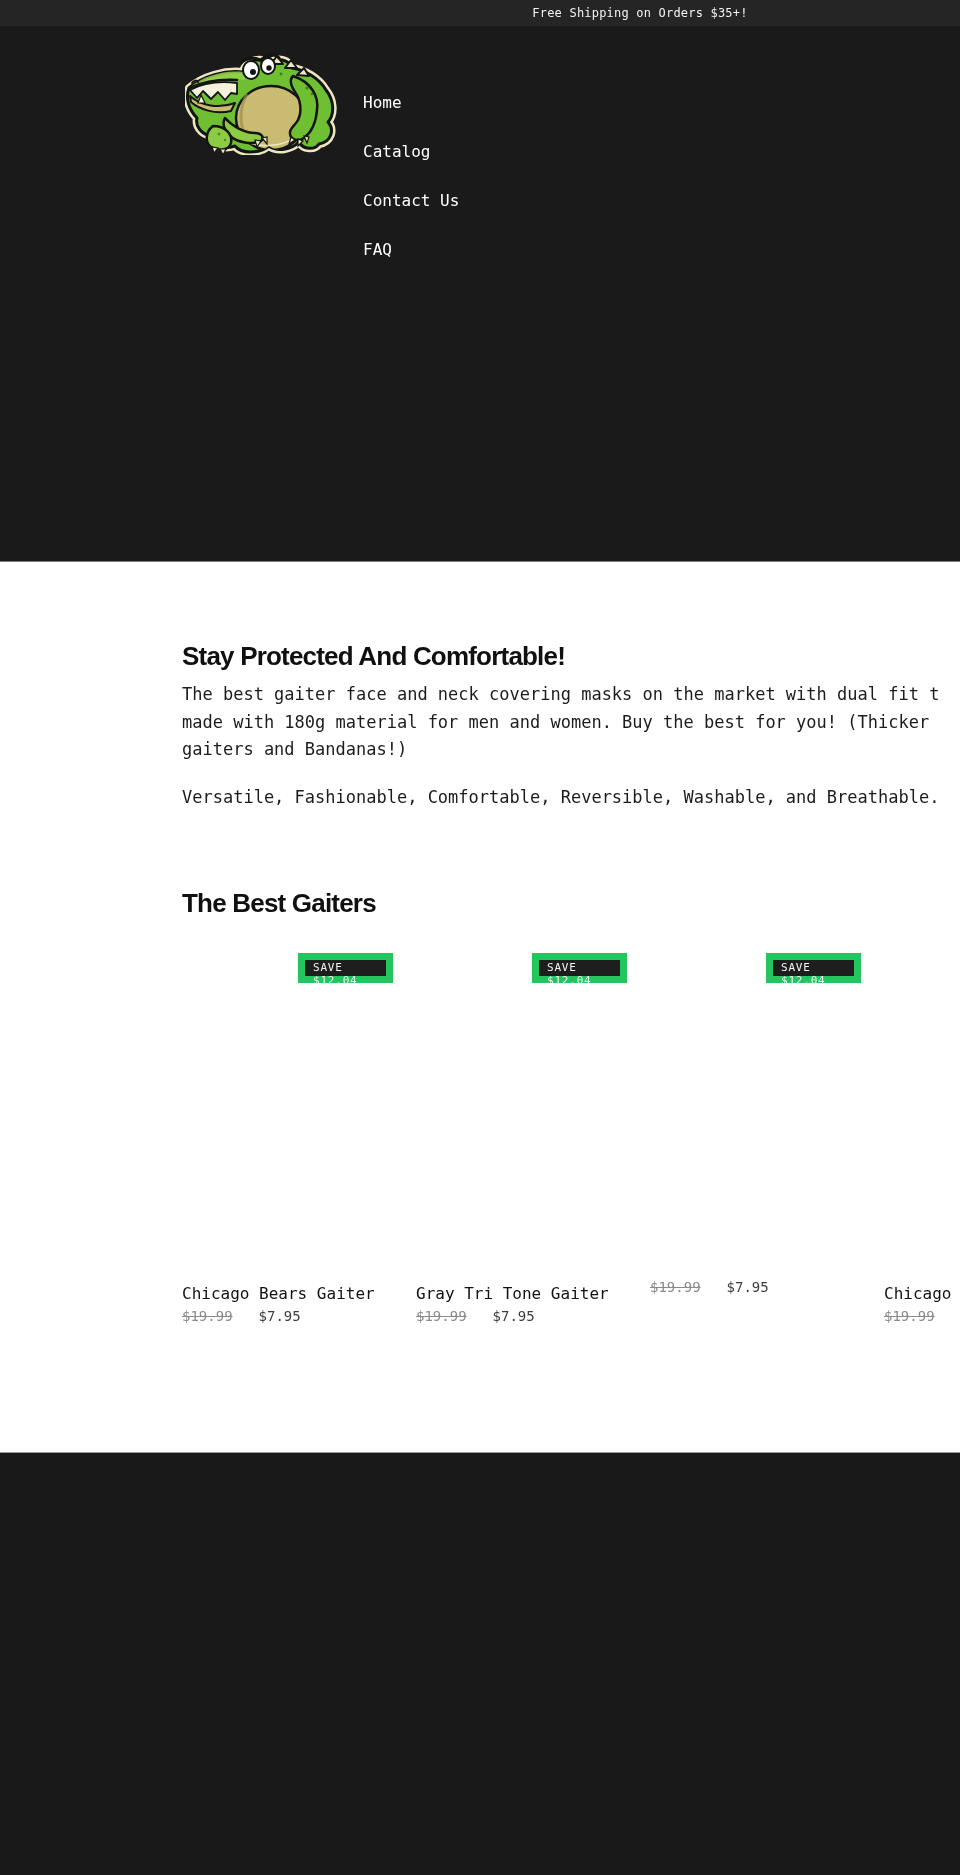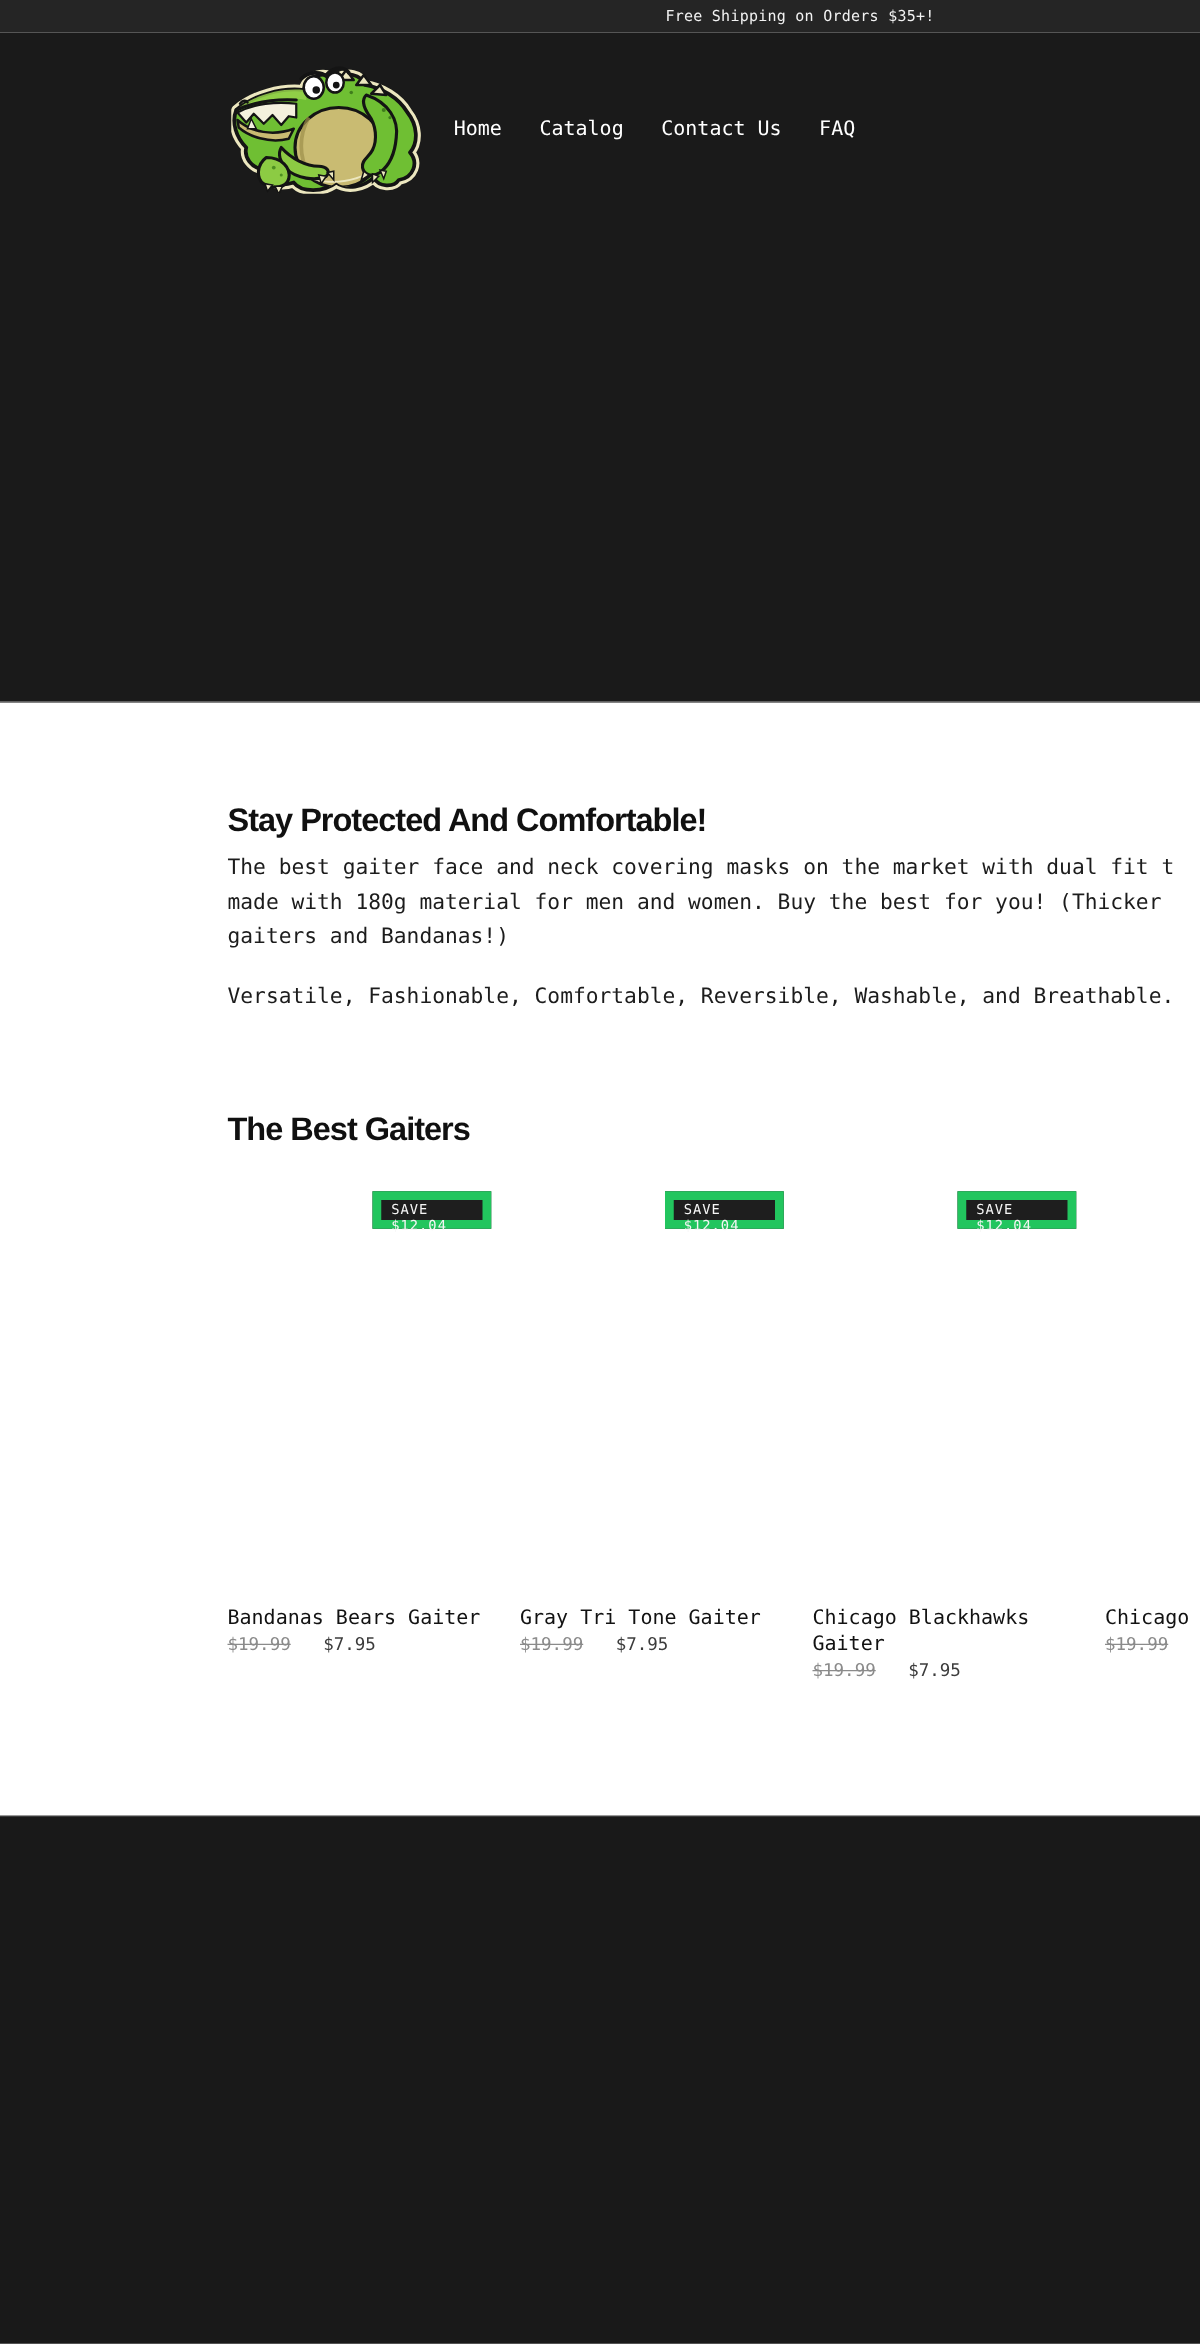--- a/index.html
+++ b/index.html
@@ -31,21 +31,21 @@
     position: relative;
     border-bottom: 1px solid #7a7a7a;
   }
   .logo-link {
     position: absolute; left: 185px; top: 24px;
     width: 153px; height: 105px;
     display: block; text-decoration: none;
   }
   .main-nav {
     position: absolute; left: 363px; top: 67px;
-    display: flex; gap: 30px;
+    display: flex; gap: 30px; flex-direction: column;
   }
   .main-nav a {
     color: #ffffff;
     text-decoration: none;
     font-size: 16px;
     line-height: 19px;
   }
 
   
   .main {
@@ -214,21 +214,21 @@
 
     <div class="products">
 
       <div class="product-card">
         <a href="#" class="card-media" style="display:block">
           <div class="save-badge">
             <div>SAVE</div>
             <div>$12.04</div>
           </div>
         </a>
-        <a href="#" class="card-title">Bandanas Bears Gaiter</a>
+        <a href="#" class="card-title">Chicago Bears Gaiter</a>
         <div class="card-prices">
           <span class="compare-price">$19.99</span>
           <span class="sale-price">$7.95</span>
         </div>
       </div>
 
       <div class="product-card">
         <a href="#" class="card-media" style="display:block">
           <div class="save-badge">
             <div>SAVE</div>
@@ -242,21 +242,20 @@
         </div>
       </div>
 
       <div class="product-card">
         <a href="#" class="card-media" style="display:block">
           <div class="save-badge">
             <div>SAVE</div>
             <div>$12.04</div>
           </div>
         </a>
-        <a href="#" class="card-title">Chicago Blackhawks Gaiter</a>
         <div class="card-prices">
           <span class="compare-price">$19.99</span>
           <span class="sale-price">$7.95</span>
         </div>
       </div>
 
       <div class="product-card">
         <a href="#" class="card-media" style="display:block">
           
         </a>

